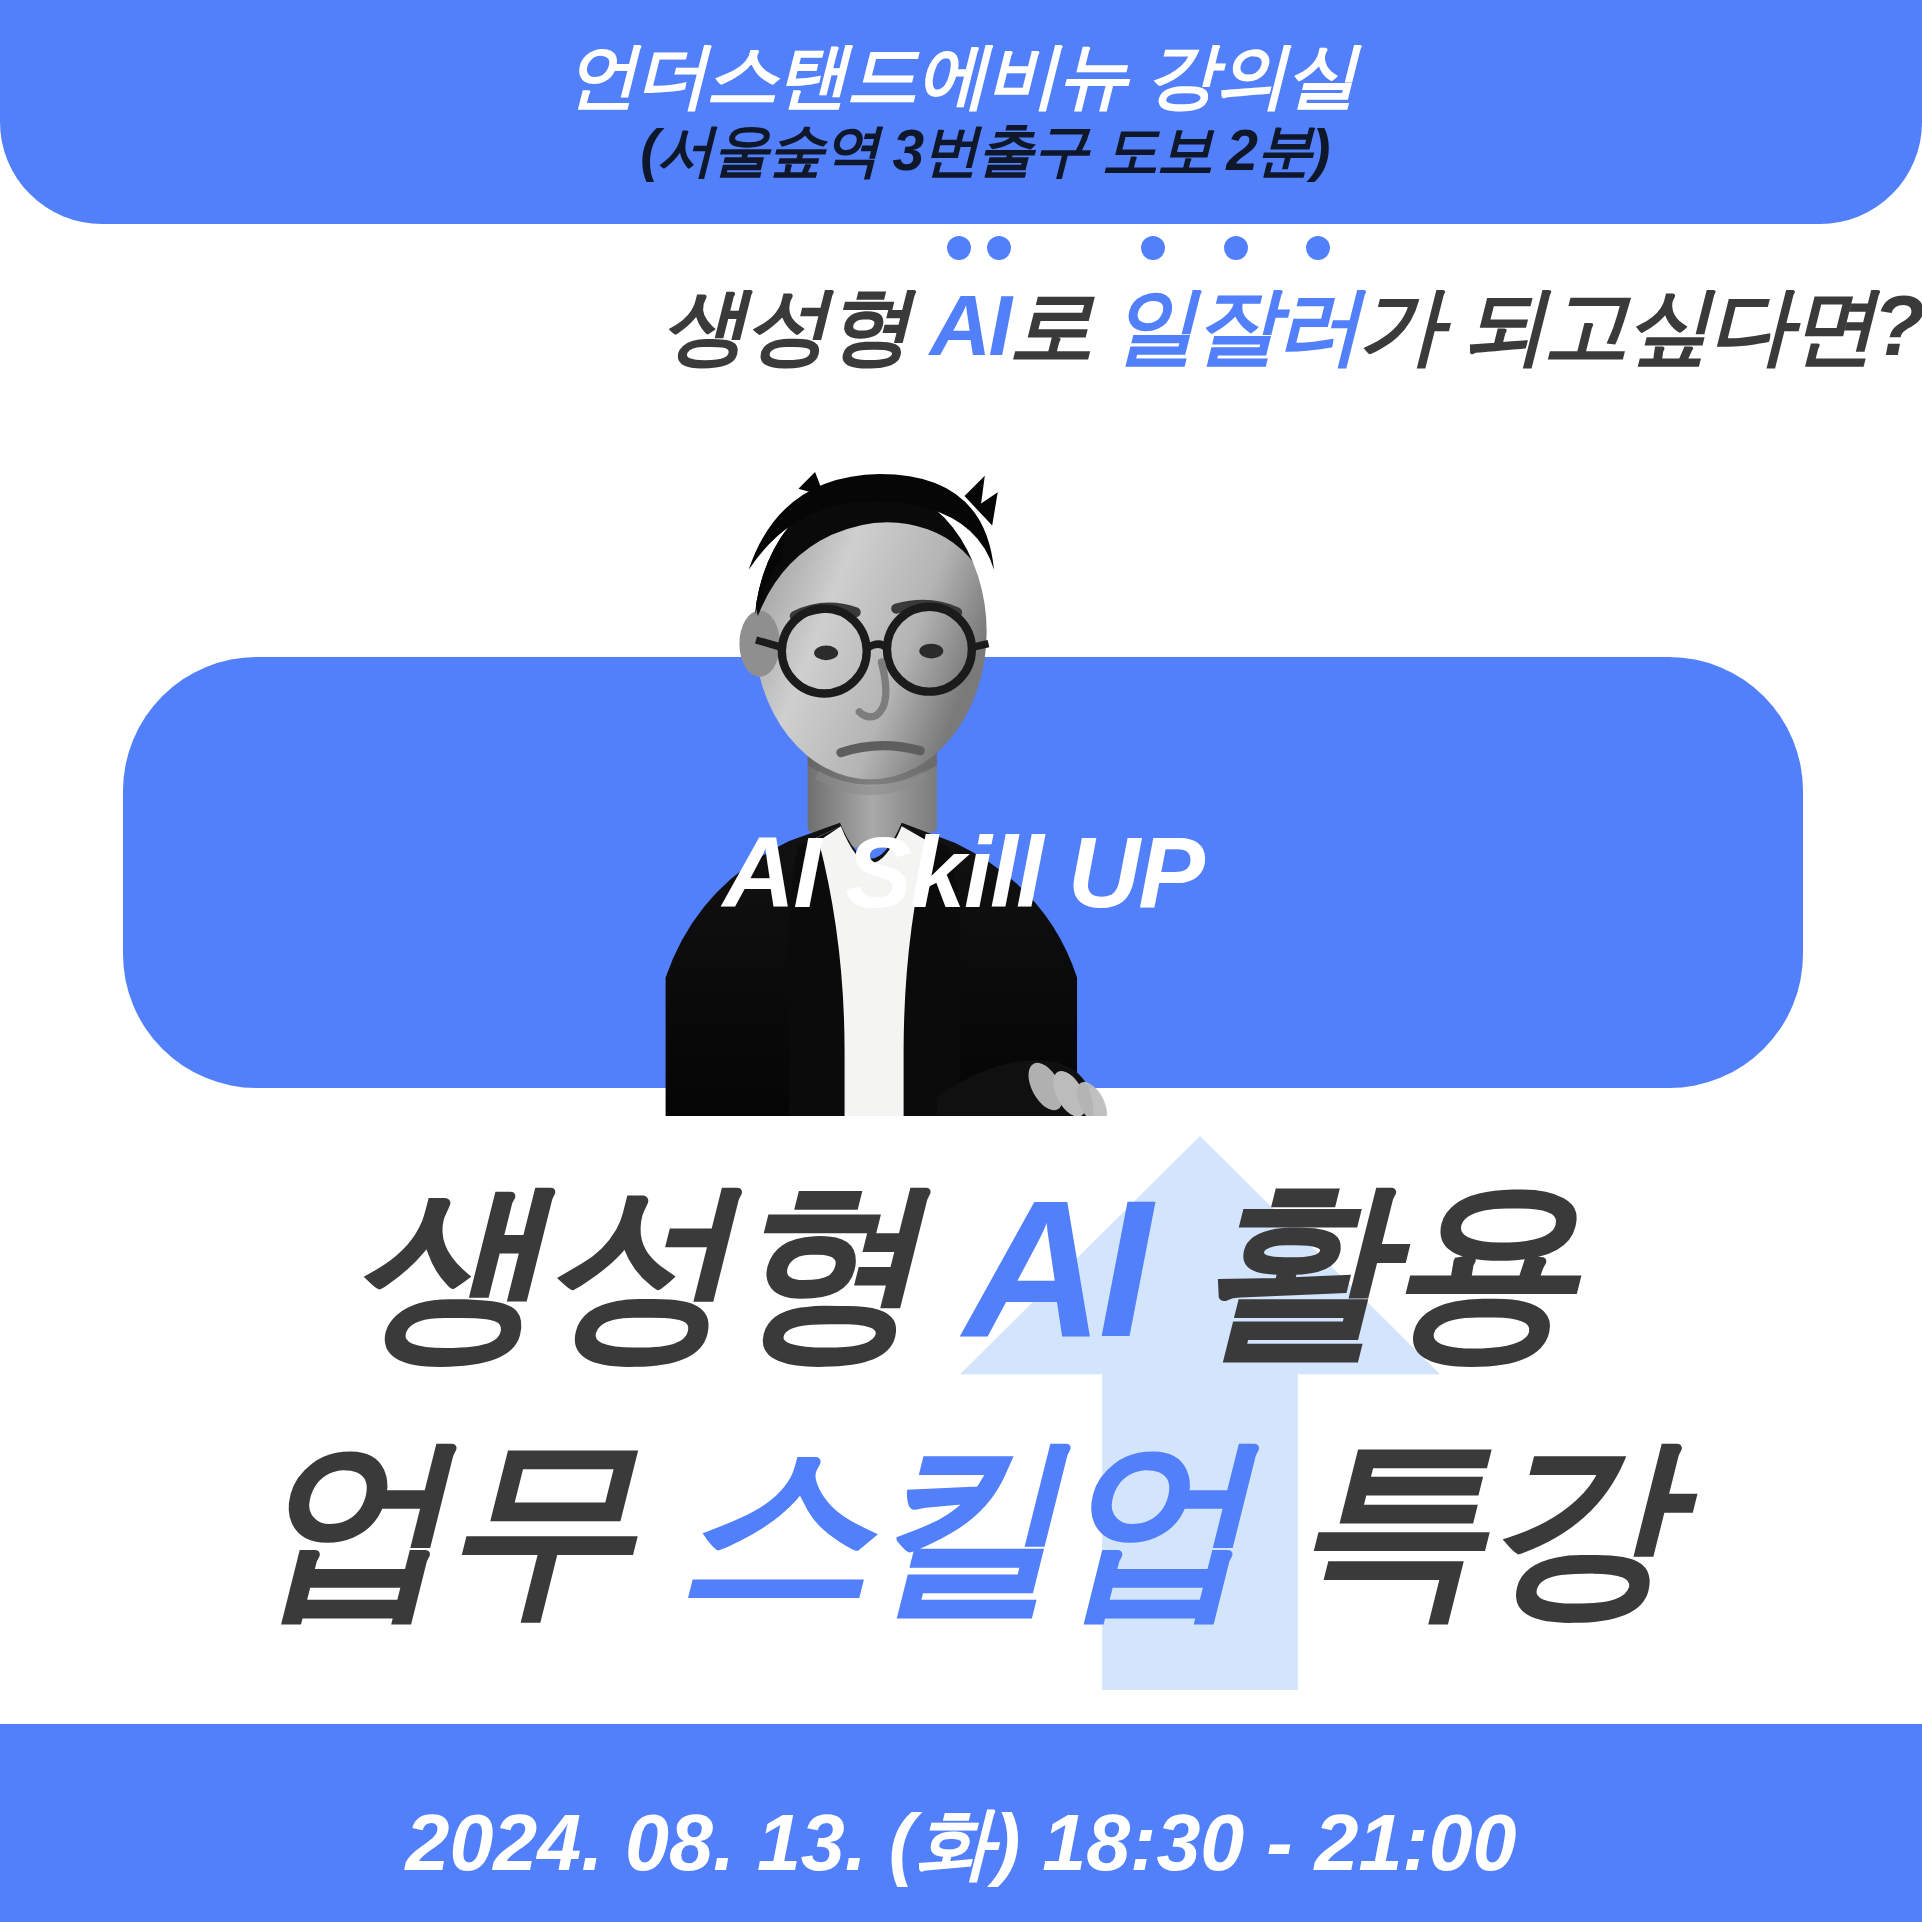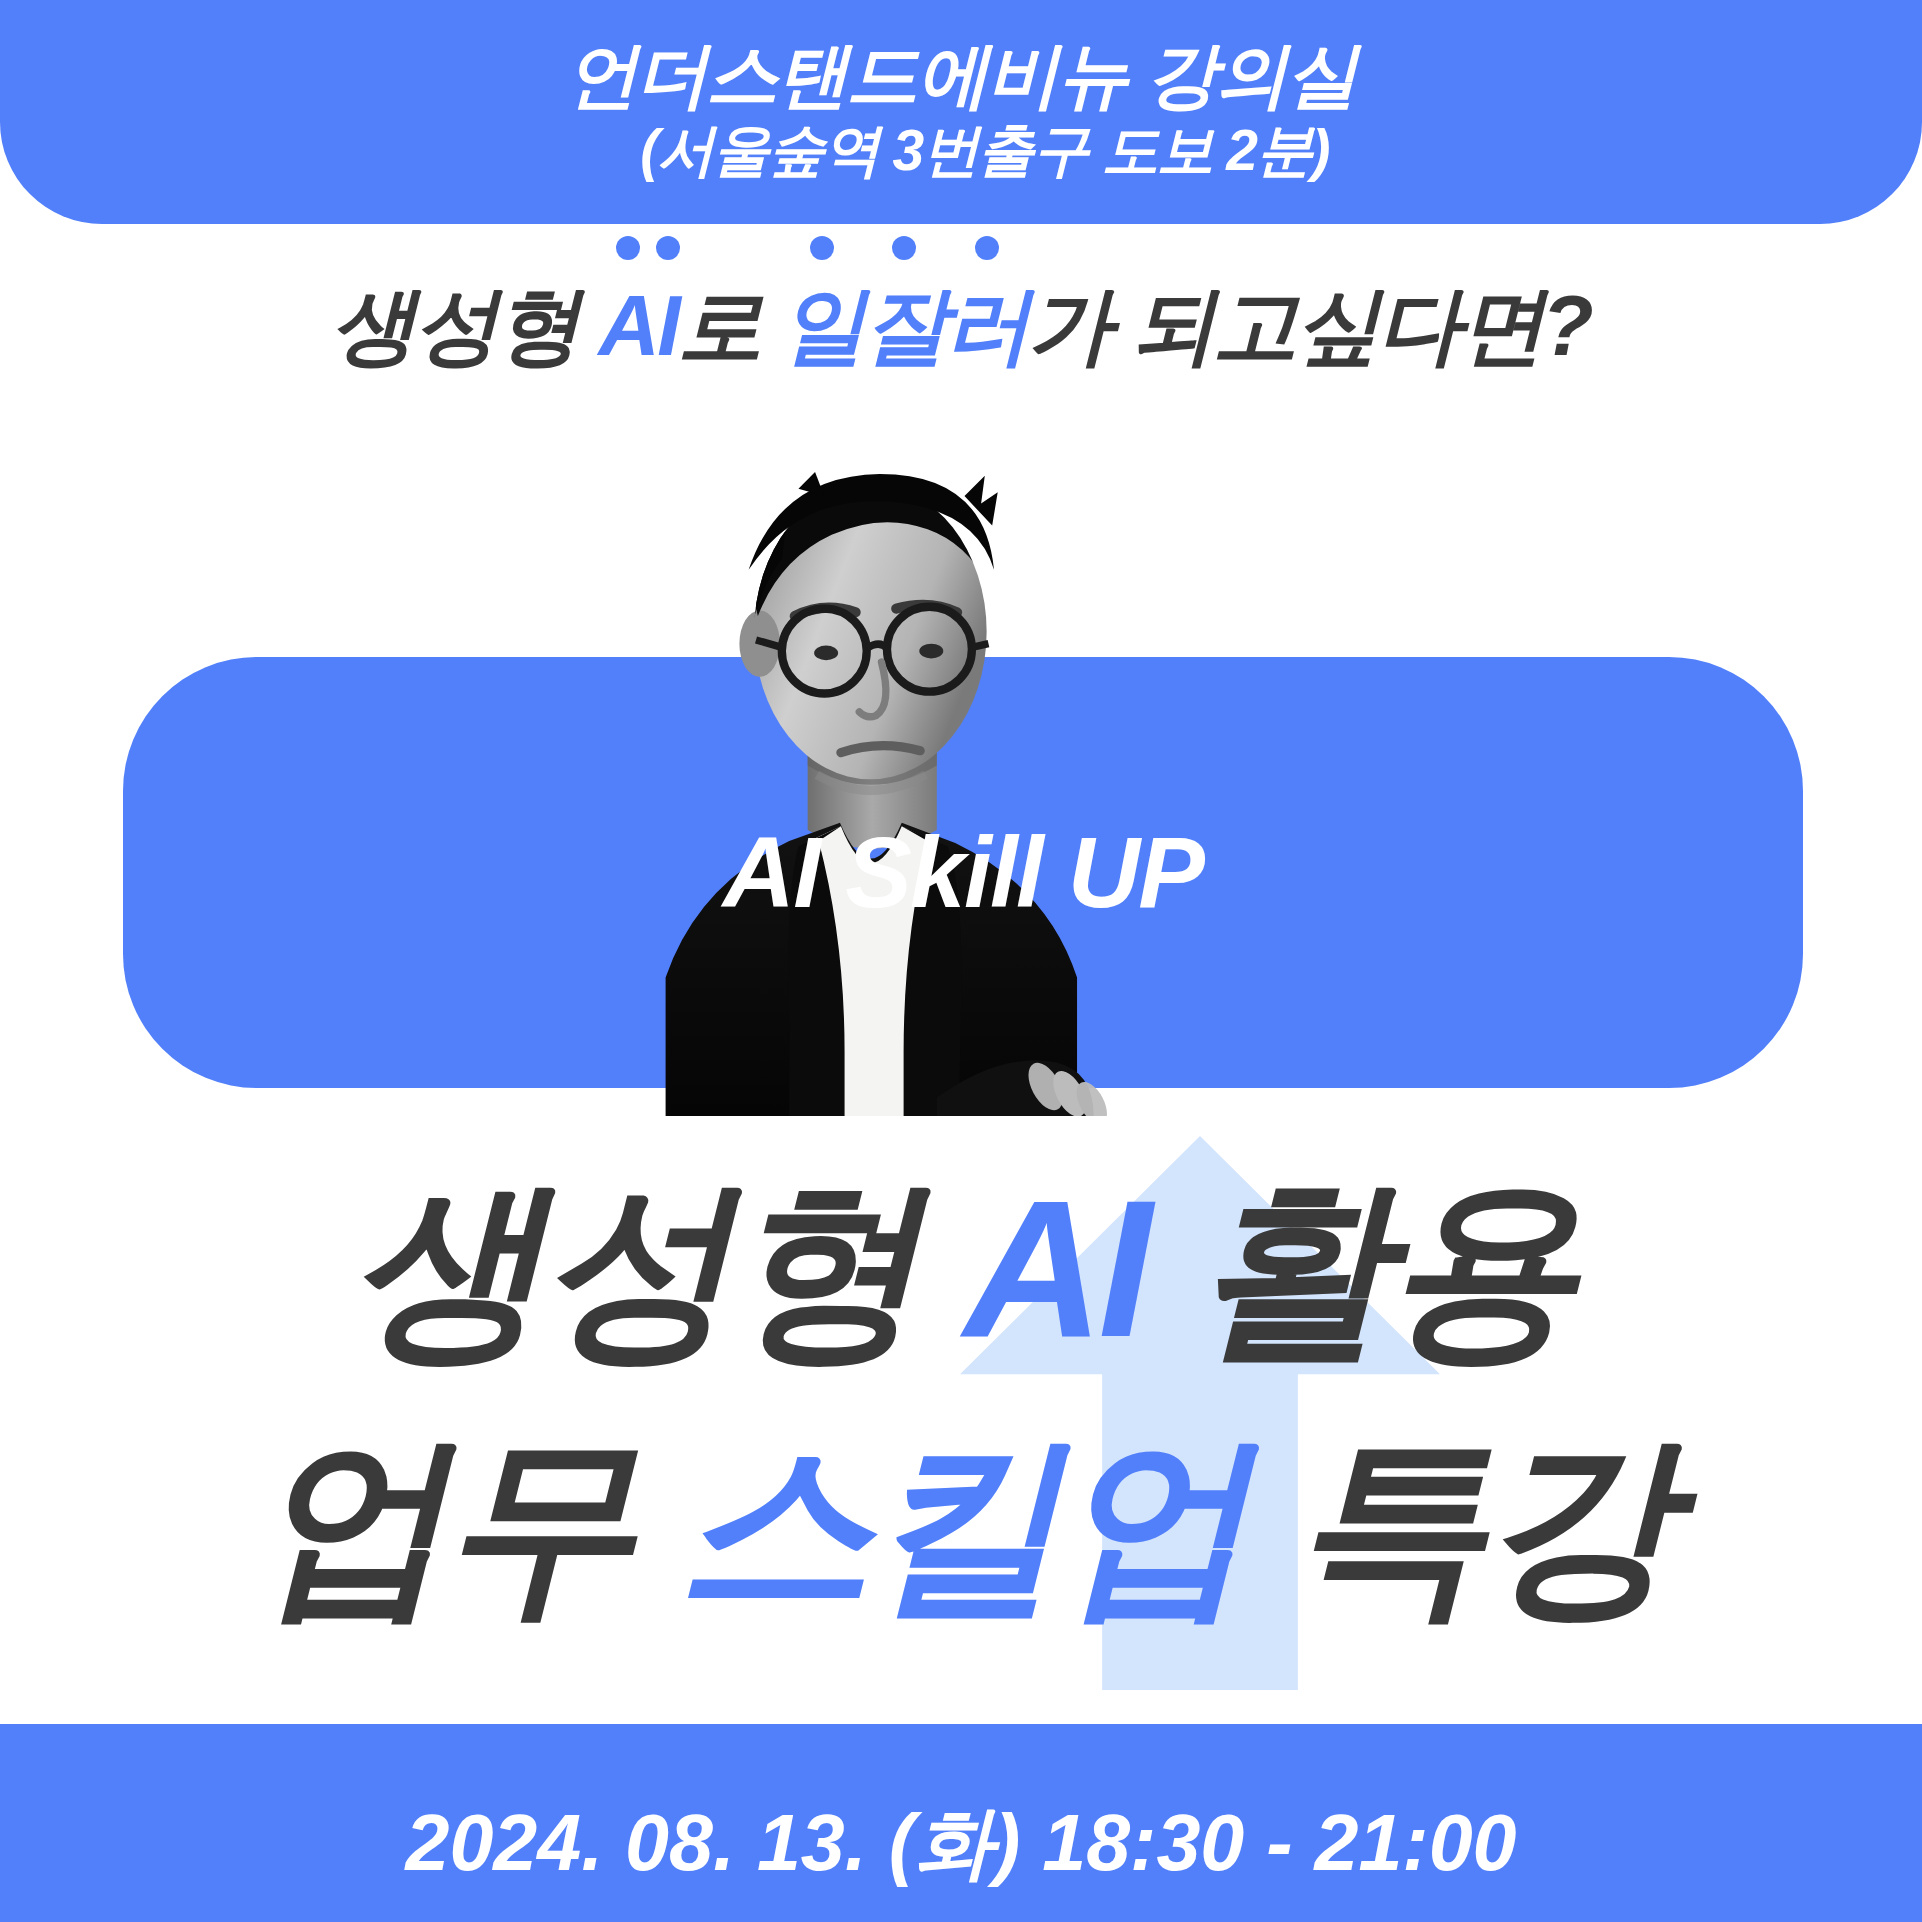--- a/index.html
+++ b/index.html
@@ -37,37 +37,37 @@
   }
   .header-line1 {
     color: #ffffff;
     font-size: 72px;
     font-weight: 700;
     letter-spacing: -1.8px;
     line-height: 1.05;
     white-space: nowrap;
   }
   .header-line2 {
-    color: #ffffff;
+    color: #0f172a;
     font-size: 57px;
     font-weight: 700;
     letter-spacing: -1.8px;
     line-height: 1.15;
     margin-top: 3.7px;
     white-space: nowrap;
     margin-left: 47px;
   }
 
   
   .subtitle-wrap {
     position: absolute;
     left: 0;
     top: 277px;
     width: 1922px;
-    text-align: center;
+    text-align: right;
   }
   .subtitle {
     display: inline-block;
     font-size: 85px;
     font-weight: 700;
     letter-spacing: -2.8px;
     color: #3a3a3a;
     line-height: 1.15;
     white-space: nowrap;
   }

